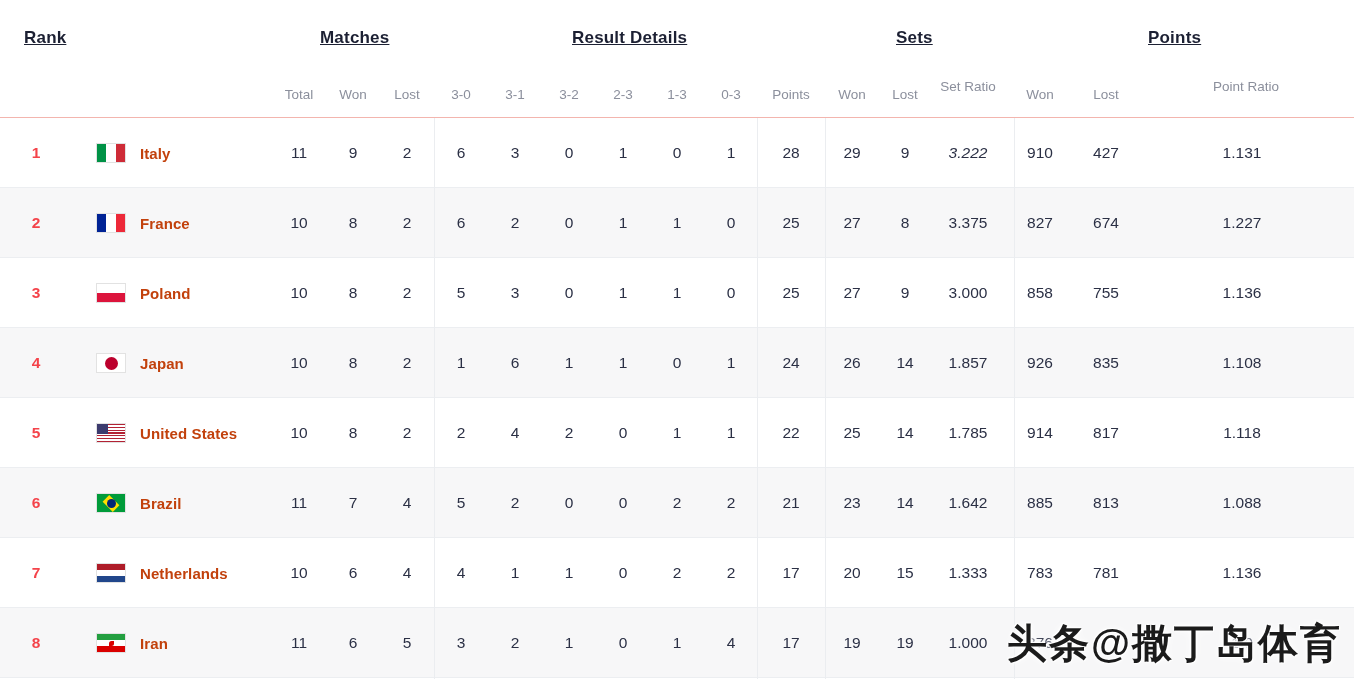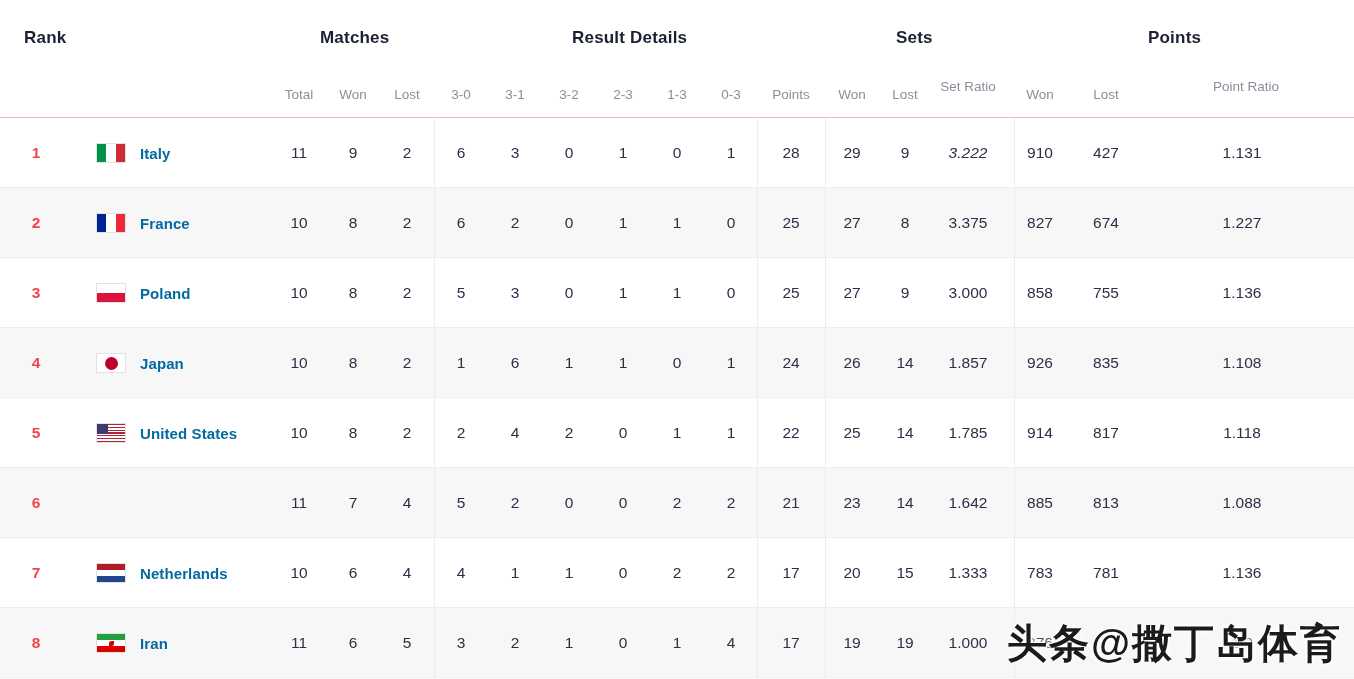--- a/index.html
+++ b/index.html
@@ -25,20 +25,21 @@
     height: 72px;
   }
   .group-label {
     position: absolute;
     top: 28px;
     font-size: 17px;
     font-weight: bold;
     color: #1c2033;
     letter-spacing: 0.2px;
     white-space: nowrap;
+    text-decoration: underline;
   }
   .group-rank    { left: 24px; }
   .group-matches { left: 320px; }
   .group-result  { left: 572px; }
   .group-sets    { left: 896px; }
   .group-points  { left: 1148px; }
 
   .header-cols {
     position: relative;
     height: 45px;
@@ -109,21 +110,21 @@
     left: 96px;
     top: 0;
     height: 70px;
     display: flex;
     align-items: center;
     gap: 14px;
   }
   .team-name {
     font-size: 15px;
     font-weight: bold;
-    color: #0369a1;
+    color: #c2410c;
     white-space: nowrap;
     letter-spacing: 0.1px;
   }
 
   
   .vsep {
     position: absolute;
     top: 118px;
     width: 1px;
     height: 561px;
@@ -371,20 +372,28 @@
         <div class="cell" style="left: 791px;">22</div>
         <div class="cell" style="left: 852px;">25</div>
         <div class="cell" style="left: 905px;">14</div>
         <div class="cell" style="left: 968px;">1.785</div>
         <div class="cell" style="left: 1040px;">914</div>
         <div class="cell" style="left: 1106px;">817</div>
         <div class="cell" style="left: 1242px;">1.118</div>
       </div>
       <div class="row alt">
         <div class="rank">6</div>
+        <div class="team-cell">
+          <div class="flag fl-br">
+            <i></i>
+            <i></i>
+            <i></i>
+          </div>
+          <span class="team-name">Brazil</span>
+        </div>
         <div class="cell" style="left: 299px;">11</div>
         <div class="cell" style="left: 353px;">7</div>
         <div class="cell" style="left: 407px;">4</div>
         <div class="cell" style="left: 461px;">5</div>
         <div class="cell" style="left: 515px;">2</div>
         <div class="cell" style="left: 569px;">0</div>
         <div class="cell" style="left: 623px;">0</div>
         <div class="cell" style="left: 677px;">2</div>
         <div class="cell" style="left: 731px;">2</div>
         <div class="cell" style="left: 791px;">21</div>

